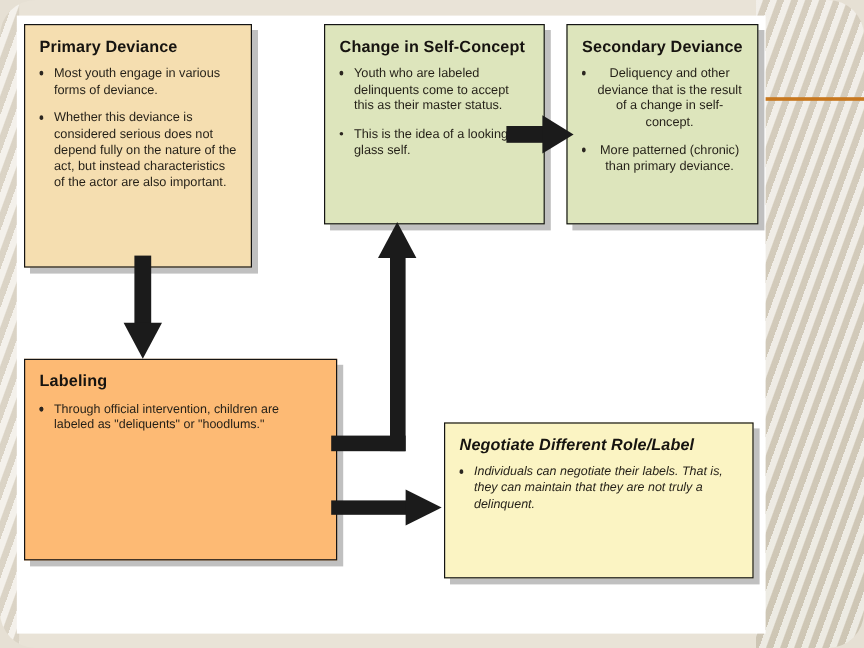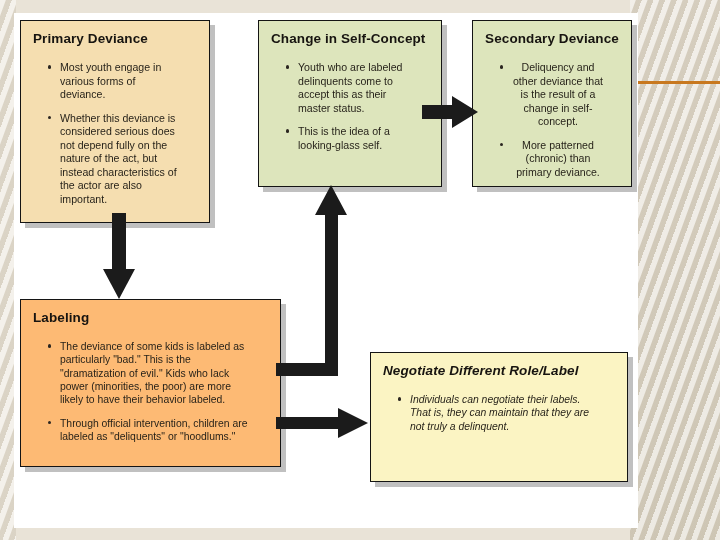--- a/index.html
+++ b/index.html
@@ -13,20 +13,21 @@
     font-family: "Liberation Sans", sans-serif;
     background: #e6e0d4;
   }
 
   #slide {
     position: relative;
     width: 720px;
     height: 540px;
     background: #e9e3d7;
     overflow: hidden;
+    border-radius: 30px;
   }
 
   
   #stripes {
     position: absolute;
     left: 630px;
     top: 0;
     width: 90px;
     height: 540px;
     background:
@@ -85,21 +86,21 @@
   .node .title {
     font-weight: bold;
     font-size: 13.5px;
     line-height: 1.12;
     letter-spacing: .1px;
     margin: 0 0 9px 0;
     color: #171410;
   }
   .node ul {
     list-style: none;
-    margin: 15px;
+    margin: 0;
     padding: 0;
   }
   .node li {
     position: relative;
     padding-left: 12px;
     margin-bottom: 10px;
     font-size: 10.6px;
     line-height: 1.28;
   }
   .node li:last-child { margin-bottom: 0; }
@@ -112,21 +113,21 @@
     border-radius: 50%;
     background: #2b2620;
   }
 
   
   #node-primary-deviance {
     left: 6px;  top: 7px;  width: 190px; height: 203px;
     background: #f5deb0;
   }
   #node-change-self-concept {
-    left: 244px; top: 7px; width: 184px; height: 167px;
+    left: 256px; top: 7px; width: 184px; height: 167px;
     background: #dde5bc;
   }
   #node-secondary-deviance {
     left: 458px; top: 7px; width: 160px; height: 167px;
     background: #dde5bc;
     text-align: center;
   }
   #node-labeling {
     left: 6px;  top: 286px; width: 261px; height: 168px;
     background: #fdba74;
@@ -220,21 +221,21 @@
       <div class="title">Secondary Deviance</div>
       <ul>
         <li><span class="dot"></span><span>Deliquency and other deviance that is the result of a change in self-concept.</span></li>
         <li><span class="dot"></span><span>More patterned (chronic) than primary deviance.</span></li>
       </ul>
     </div>
 
     <div class="node" id="node-labeling">
       <div class="title">Labeling</div>
       <ul>
-        <li><span class="dot"></span><span>The deviance of some kids is labeled as particularly "bad." This is the "dramatization of evil." Kids who lack power (minorities, the poor) are more likely to have their behavior labeled.</span></li>
+        <li><span class="dot"></span></li>
         <li><span class="dot"></span><span>Through official intervention, children are labeled as "deliquents" or "hoodlums."</span></li>
       </ul>
     </div>
 
     <div class="node" id="node-negotiate">
       <div class="title">Negotiate Different Role/Label</div>
       <ul>
         <li><span class="dot"></span><span>Individuals can negotiate their labels. That is, they can maintain that they are not truly a delinquent.</span></li>
       </ul>
     </div>

